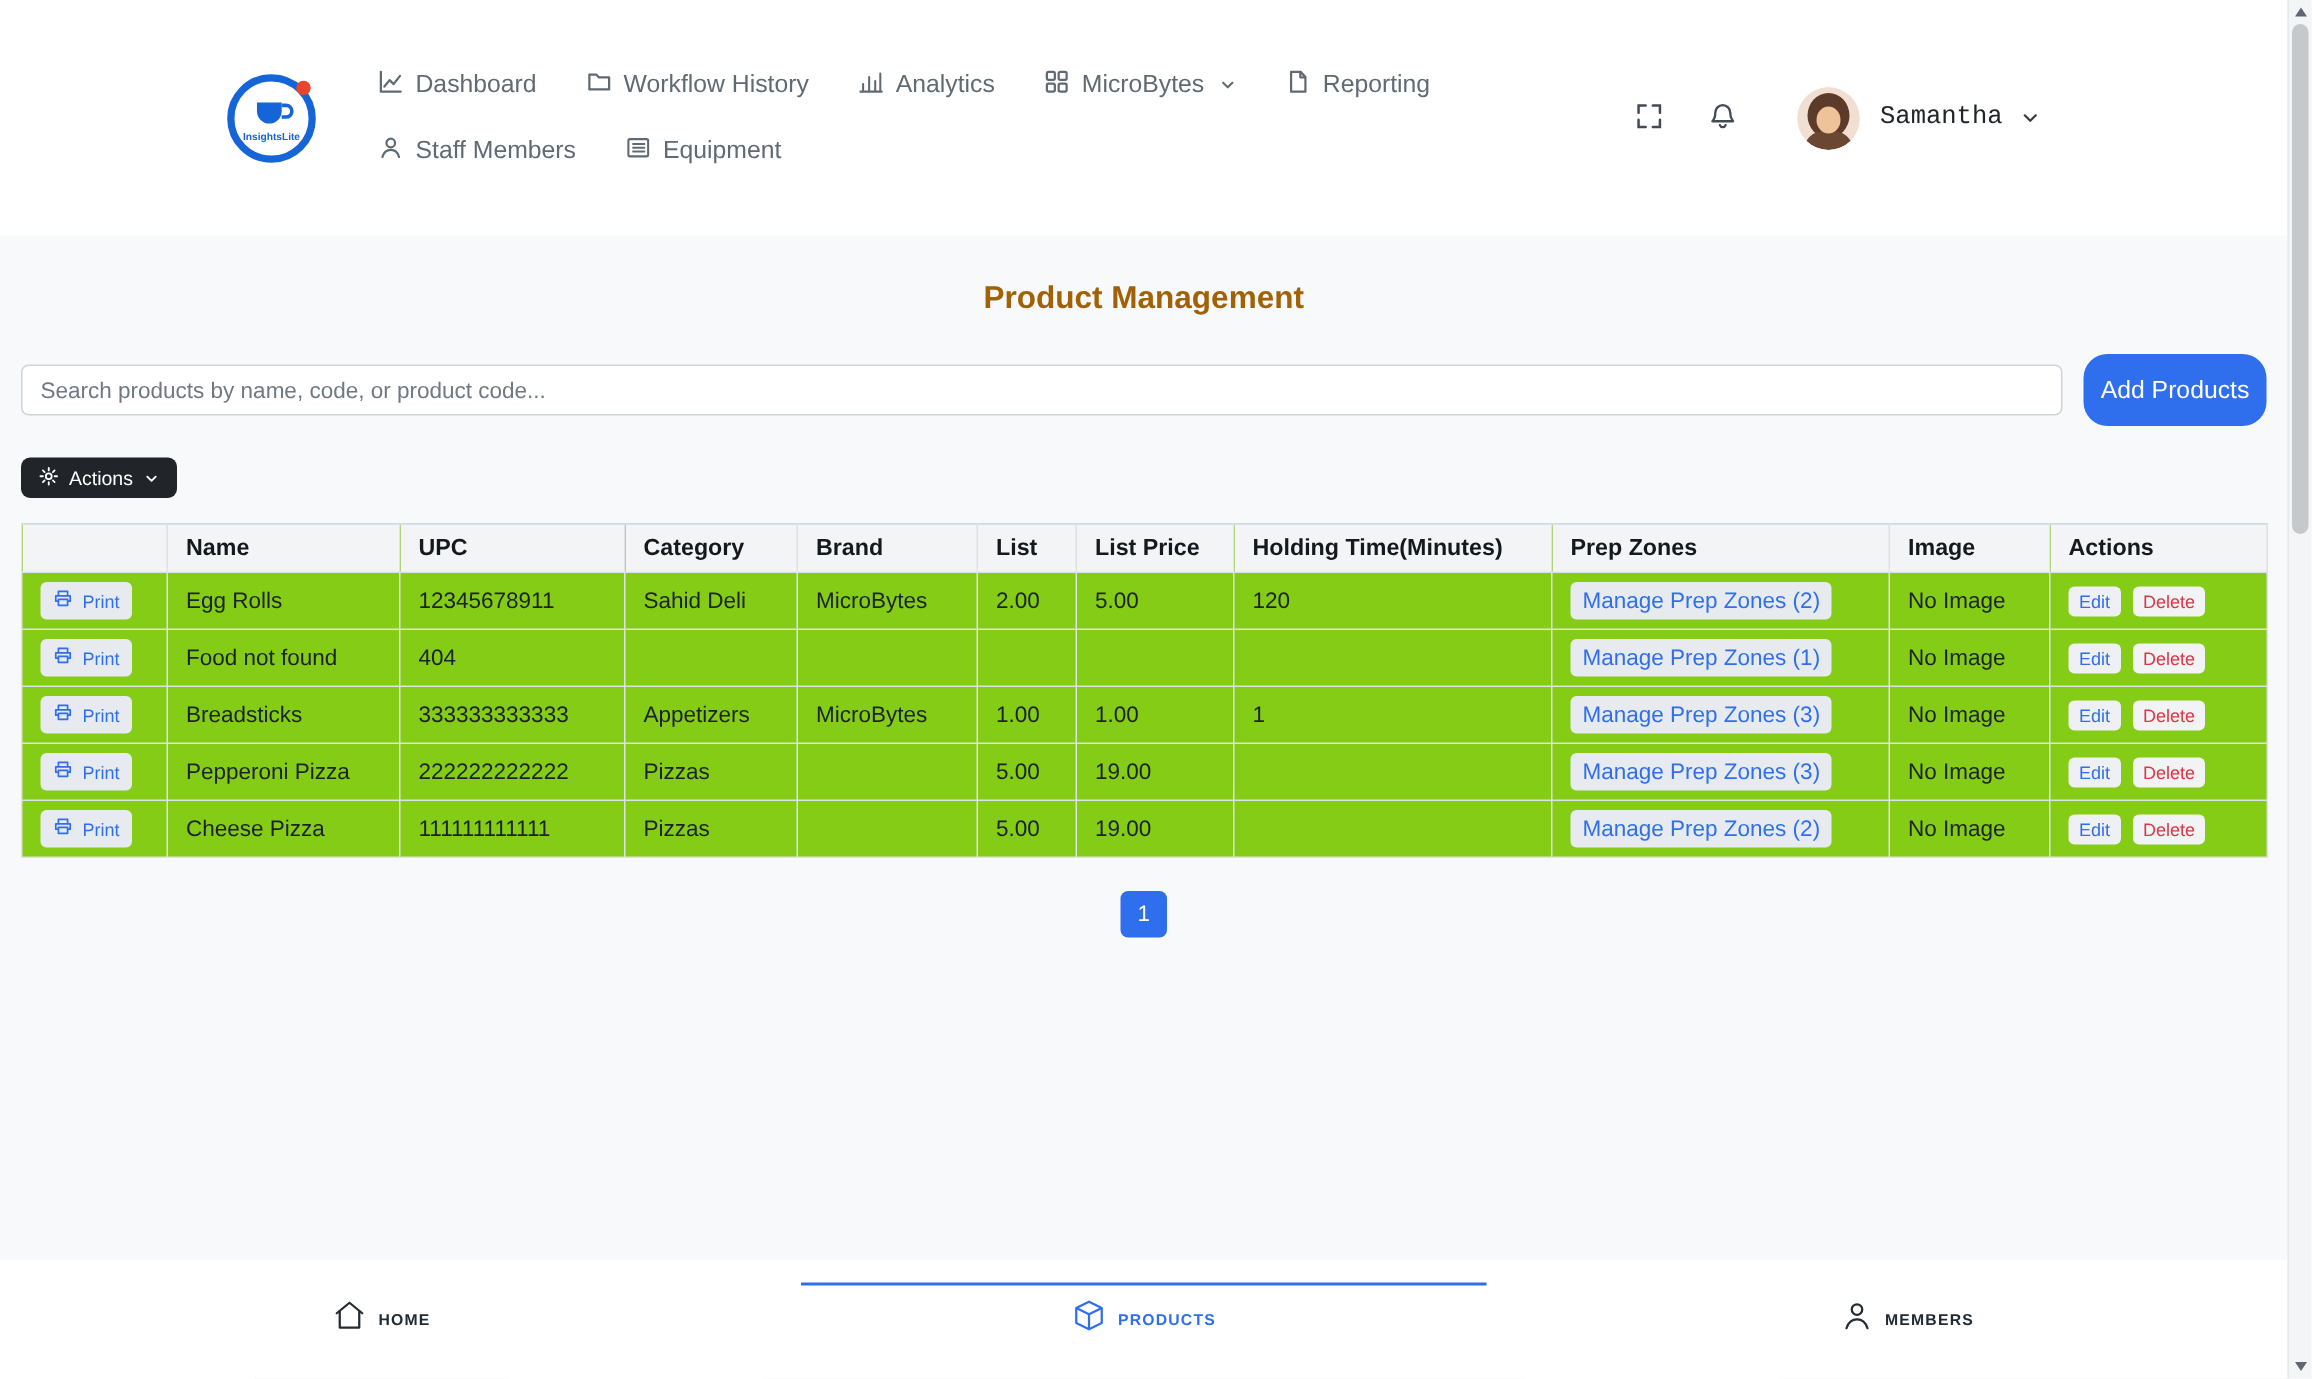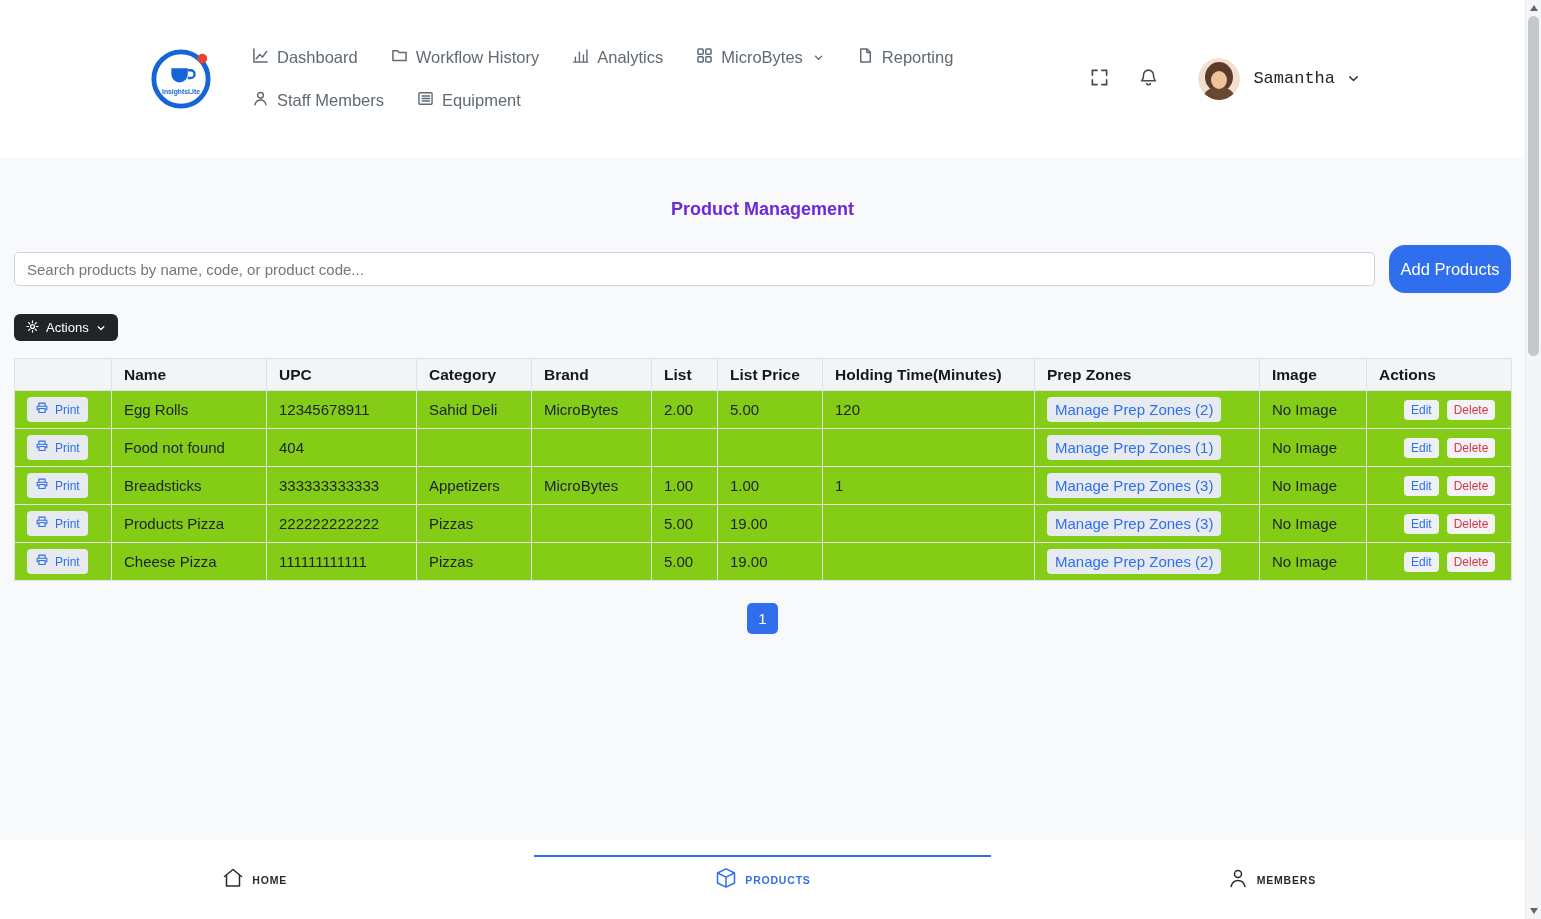--- a/index.html
+++ b/index.html
@@ -24,40 +24,40 @@
   .nav-caret{margin-left:2px;display:inline-flex;}
   .header-right{display:flex;align-items:center;font-family:Liberation Mono, monospace;}
   .icon-btn{background:none;border:none;color:#424b54;cursor:pointer;display:inline-flex;align-items:center;padding:4px;}
   .icon-btn + .icon-btn{margin-left:22px;}
   .avatar{width:42px;height:42px;border-radius:50%;overflow:hidden;margin-left:36px;cursor:pointer;flex:0 0 auto;}
   .user-name{margin-left:13px;font-size:17px;color:#212529;font-weight:500;cursor:pointer;}
   .user-caret{margin-left:12px;color:#343a40;display:inline-flex;cursor:pointer;}
 
   
   main{padding:18px 14px 0 14px;width:1525px;}
-  h1.page-title{text-align:center;font-size:18px;font-weight:700;color:#6d28d9;margin-top:24px;}
+  h1.page-title{text-align:center;font-size:21px;font-weight:700;color:#a16207;margin-top:12px;}
   .search-row{display:flex;align-items:center;gap:14px;margin-top:25px;}
   .search-input{flex:1;height:34px;border:1px solid #ced4da;border-radius:5px;background:#fff;padding:0 12px;font-size:15px;color:#212529;outline:none;font-family:inherit;}
   .search-input::placeholder{color:#707880;}
   .add-btn{width:122px;min-height:48px;background:var(--primary);border:none;border-radius:16px;color:#fff;font-size:16.5px;font-weight:500;line-height:1.25;cursor:pointer;font-family:inherit;padding:4px 8px;}
   .actions-btn{margin-top:21px;background:var(--dark);color:#fff;border:none;border-radius:6px;height:27px;padding:0 12px;font-size:13px;display:inline-flex;align-items:center;gap:7px;cursor:pointer;font-family:inherit;}
   .actions-btn .caret{display:inline-flex;}
 
   table.products{width:100%;margin-top:17px;border-collapse:collapse;background:#84cc16;table-layout:fixed;}
   table.products th,table.products td{border:1px solid var(--border);text-align:left;vertical-align:middle;font-size:15px;padding:6px 12px;overflow:hidden;white-space:nowrap;}
   table.products thead th{background:#f2f4f5;font-weight:700;color:#15191e;height:32px;padding:4px 12px;font-size:15.5px;}
   table.products tbody td{height:37px;color:#1c2228;}
   .col-0{width:97px;}.col-1{width:155px;}.col-2{width:150px;}.col-3{width:115px;}
   .col-4{width:120px;}.col-5{width:66px;}.col-6{width:105px;}.col-7{width:212px;}
   .col-8{width:225px;}.col-9{width:107px;}.col-10{width:145px;}
 
   .pill{border:none;border-radius:4px;font-size:12px;cursor:pointer;font-family:inherit;padding:4px 8px;background:#e9ecef;}
   .print-btn{display:inline-flex;align-items:center;gap:6px;color:var(--primary);background:#e7eaee;}
   .prep-btn{color:var(--primary);background:#e7ebef;font-size:15px;}
-  .edit-btn{color:var(--primary);background:#eef0f3;padding:3px 7px;margin-left:25px;}
+  .edit-btn{color:var(--primary);background:#eef0f3;padding:3px 7px;}
   .delete-btn{color:var(--danger);background:#f1f3f5;padding:3px 7px;margin-left:8px;}
 
   .pagination{display:flex;justify-content:center;margin-top:22px;}
   .page-btn{min-width:31px;height:31px;background:var(--primary);color:#fff;border:none;border-radius:5px;font-size:15px;cursor:pointer;font-family:inherit;}
 
   
   .bottom-nav{position:absolute;left:0;bottom:0;width:1525px;height:79px;background:#fff;display:flex;}
   .bnav-item{flex:1;display:flex;flex-direction:row;align-items:center;justify-content:center;gap:7px;cursor:pointer;color:#222b33;position:relative;}
   .bnav-item .bnav-label{font-size:10.5px;font-weight:600;letter-spacing:.8px;}
   .bnav-item.active{color:var(--primary);}
@@ -313,21 +313,21 @@
     <td>
       <button class="pill print-btn">
         <span><svg viewBox="0 0 16 16" width="14" height="14" fill="none" stroke="currentColor" stroke-width="1.3" stroke-linejoin="round">
                     <path d="M4.5 6V2.5h7V6"></path>
                     <path d="M4.5 10h-2V6h11v4h-2"></path>
                     <rect x="4.5" y="8.6" width="7" height="4.6"></rect>
                   </svg></span>
         <span>Print</span>
       </button>
     </td>
-    <td>Products Pizza</td>
+    <td>Pepperoni Pizza</td>
     <td>222222222222</td>
     <td>Pizzas</td>
     <td></td>
     <td>5.00</td>
     <td>19.00</td>
     <td></td>
     <td>
       <button class="pill prep-btn">Manage Prep Zones (3)</button>
     </td>
     <td>No Image</td>

